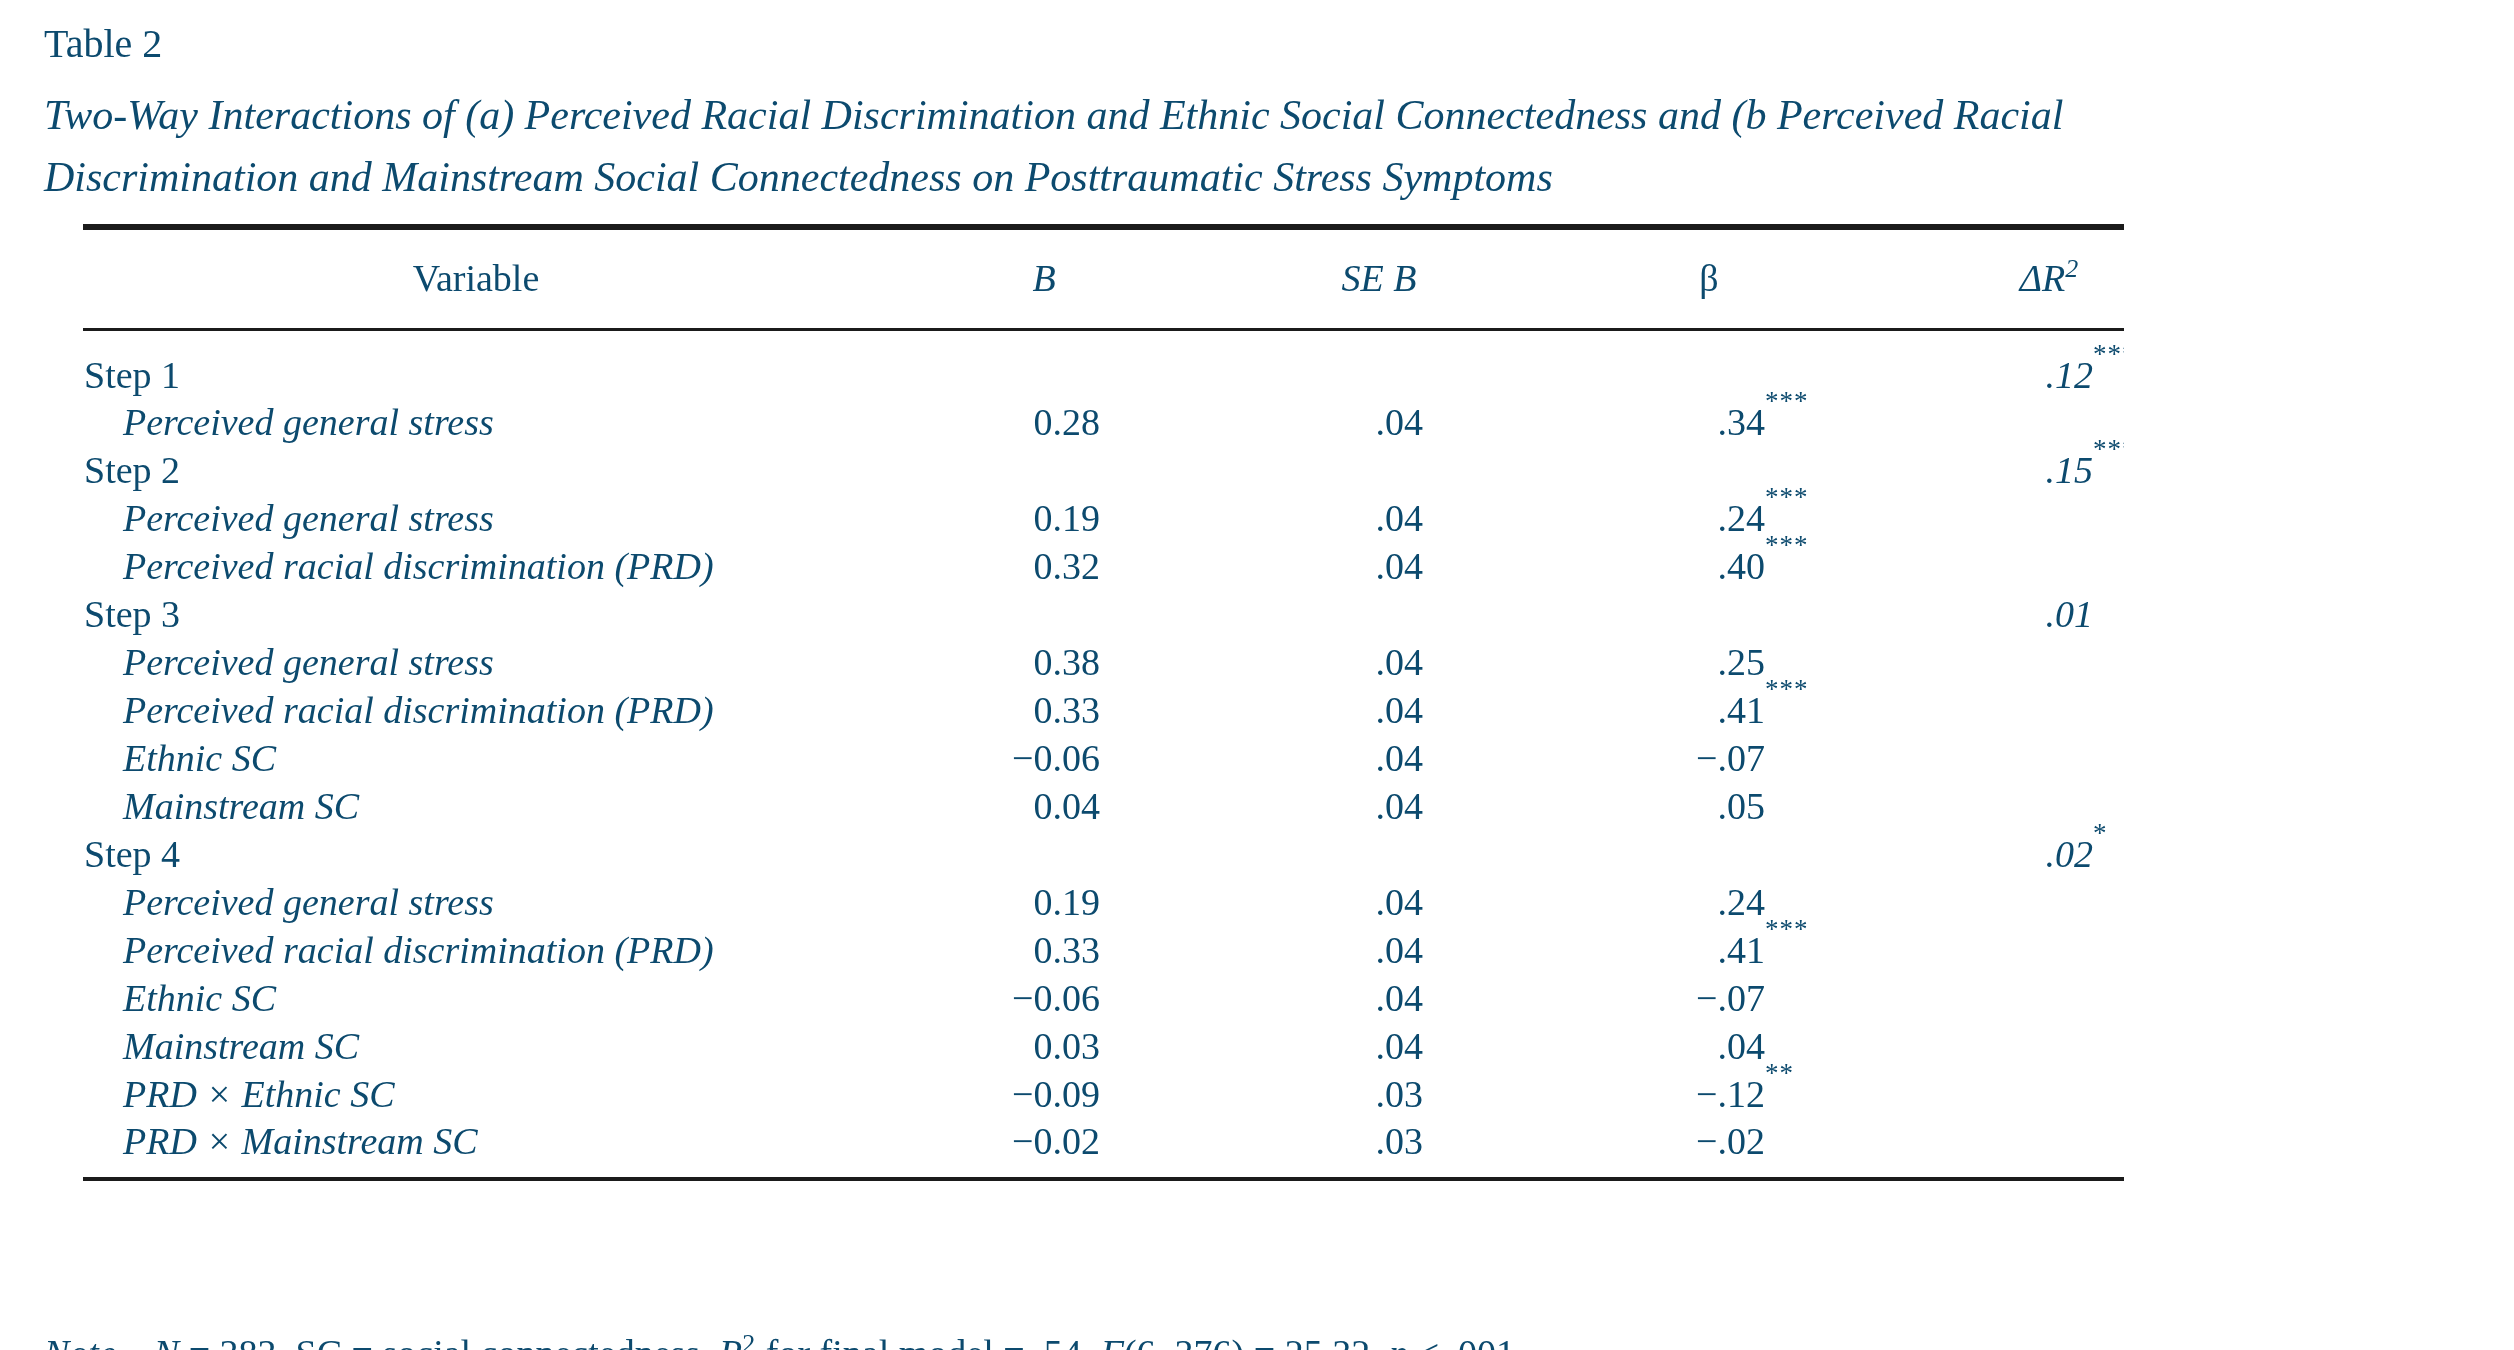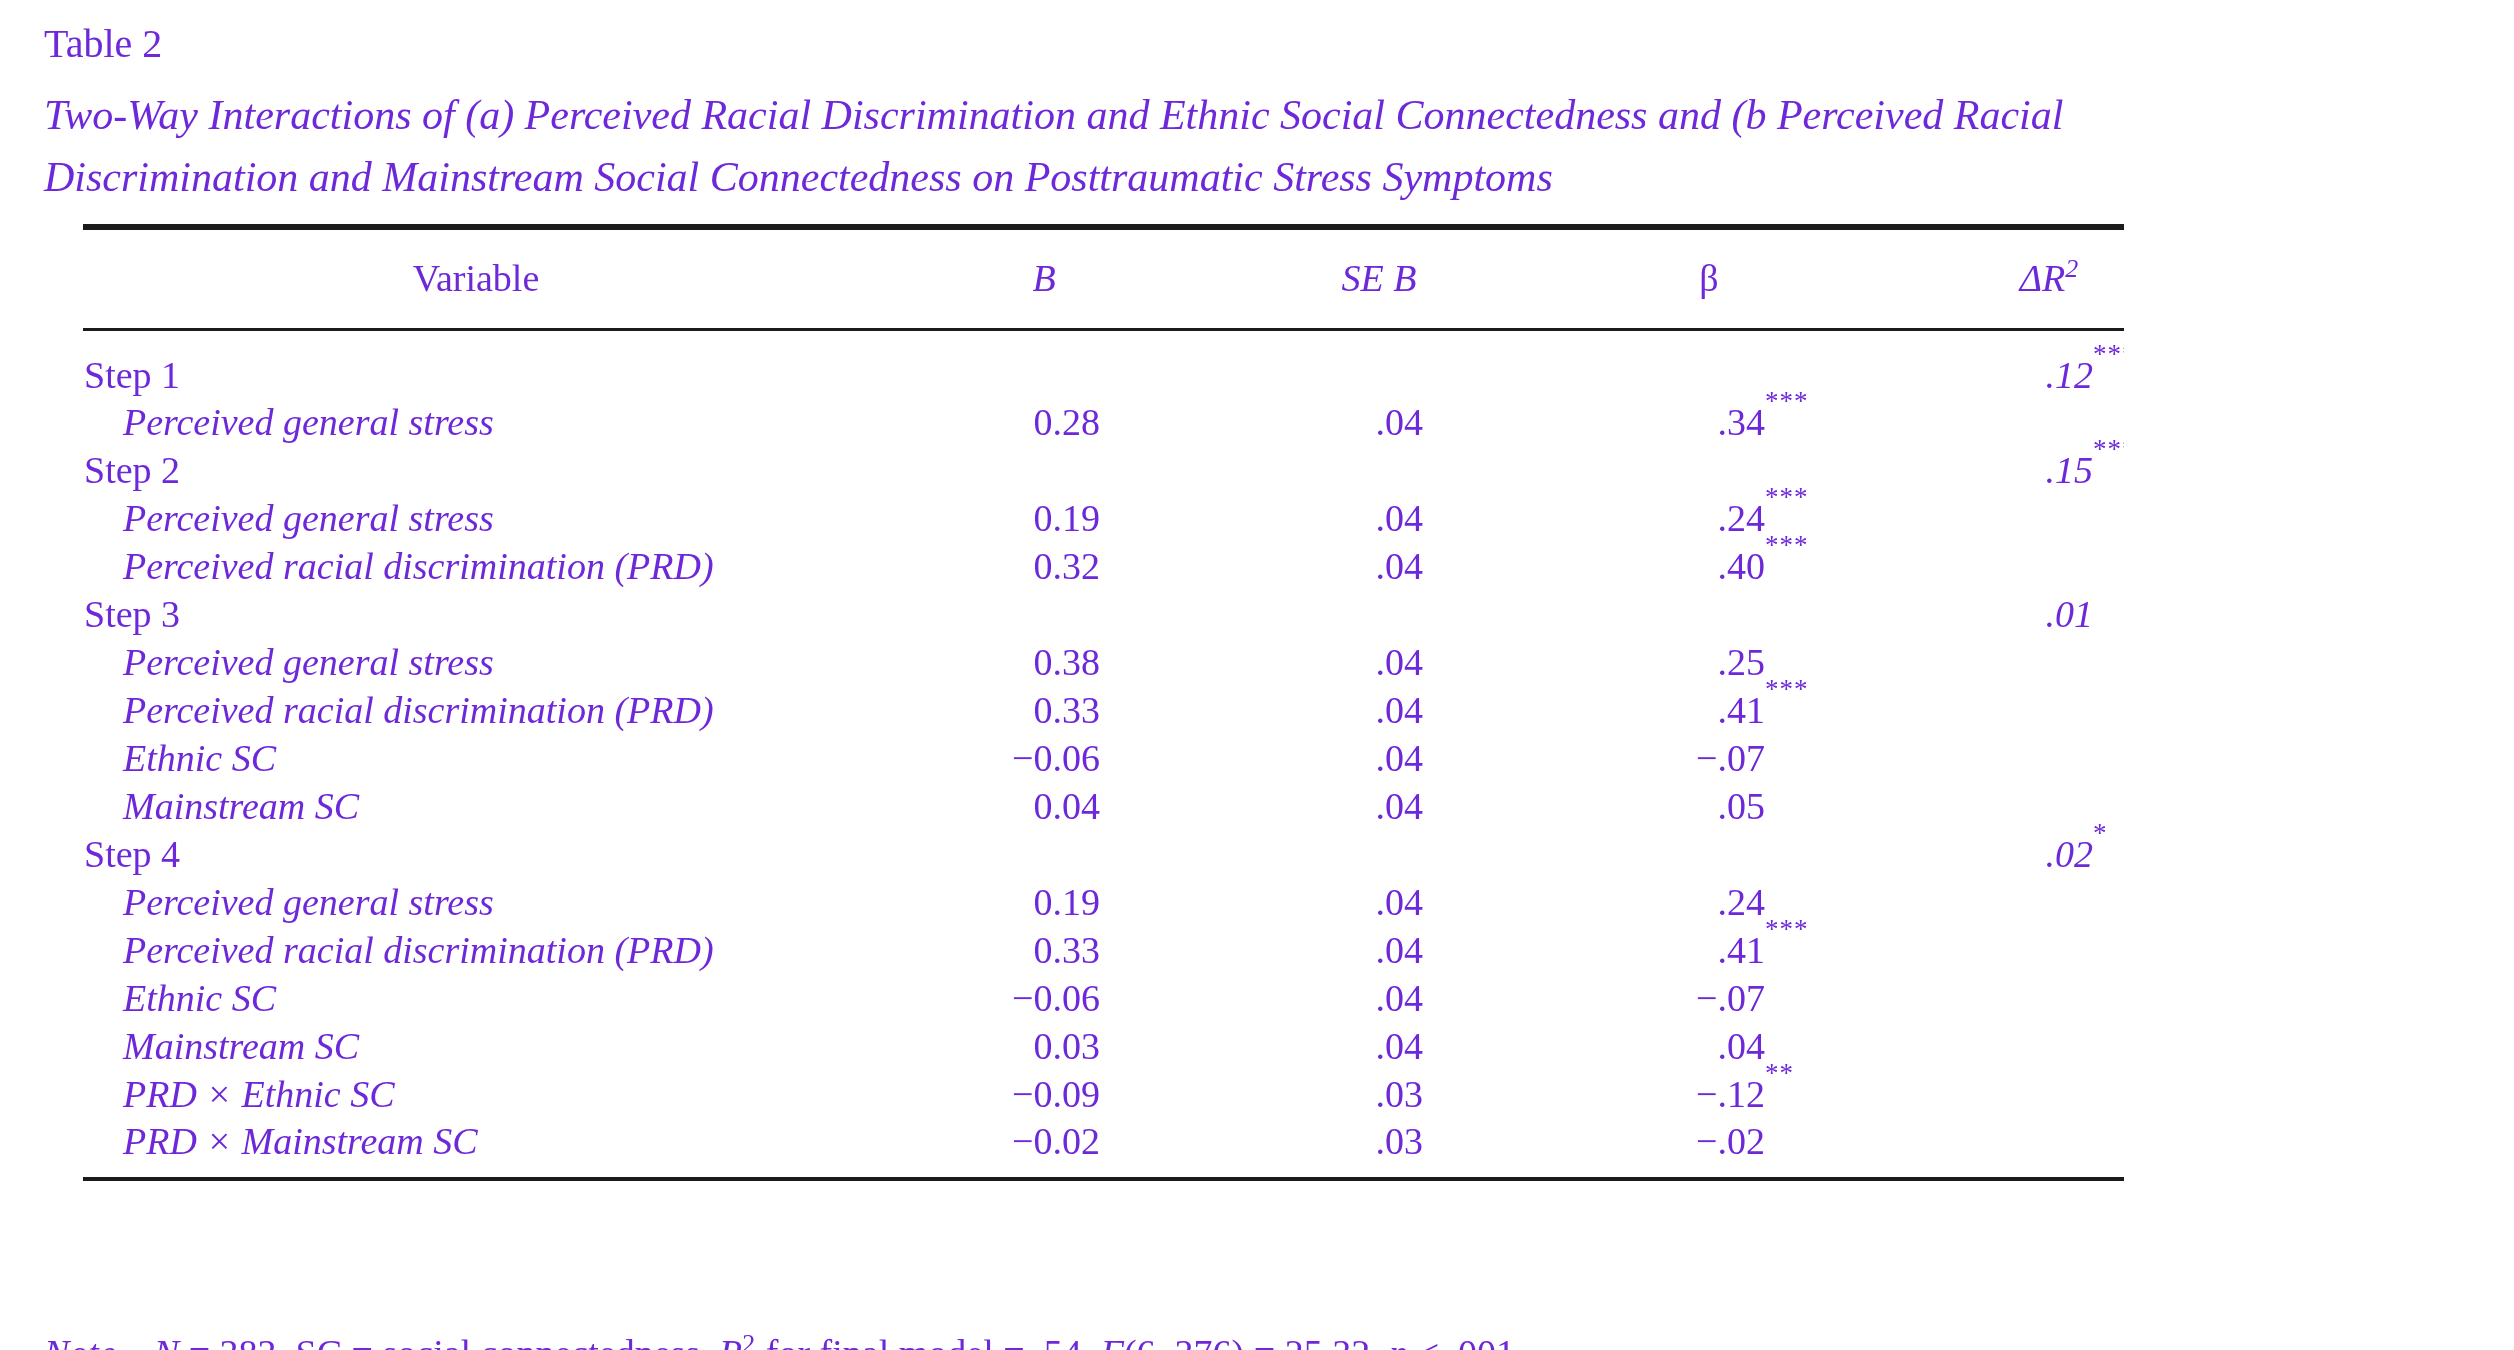--- a/index.html
+++ b/index.html
@@ -5,21 +5,21 @@
   html, body { margin: 0; padding: 0; }
   body {
     font-family: "Liberation Serif", "DejaVu Serif", serif;
     background: #ffffff;
   }
   .page {
     position: relative;
     width: 2124px;
     height: 1350px;
     background: #ffffff;
-    color: #6d28d9;
+    color: #0c4a6e;
     overflow: hidden;
     box-sizing: border-box;
     padding: 18px 8px 0 44px;
   }
   .table-label {
     font-size: 40px;
     line-height: 52px;
   }
   .table-caption {
     margin-top: 14px;

